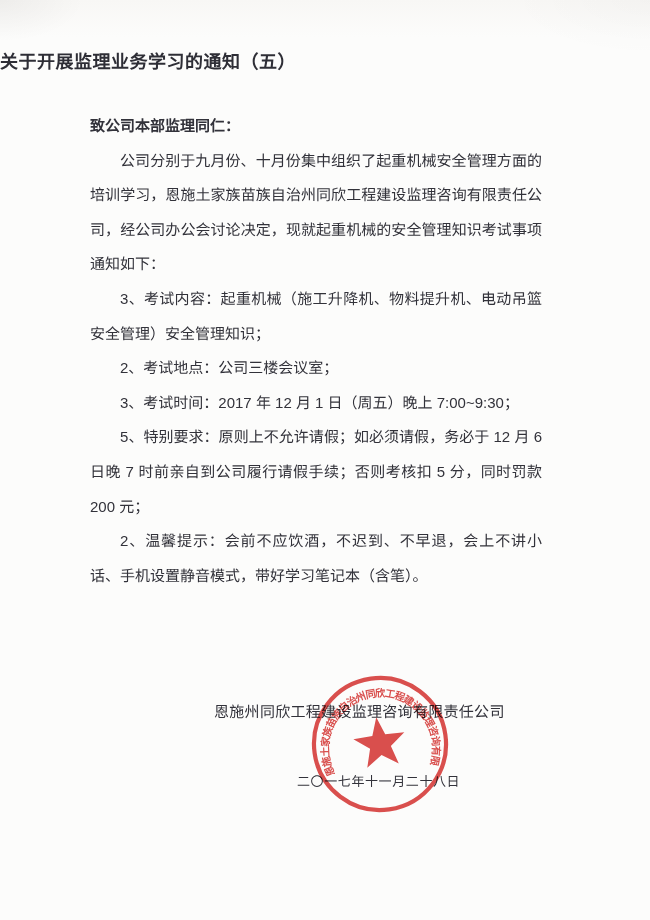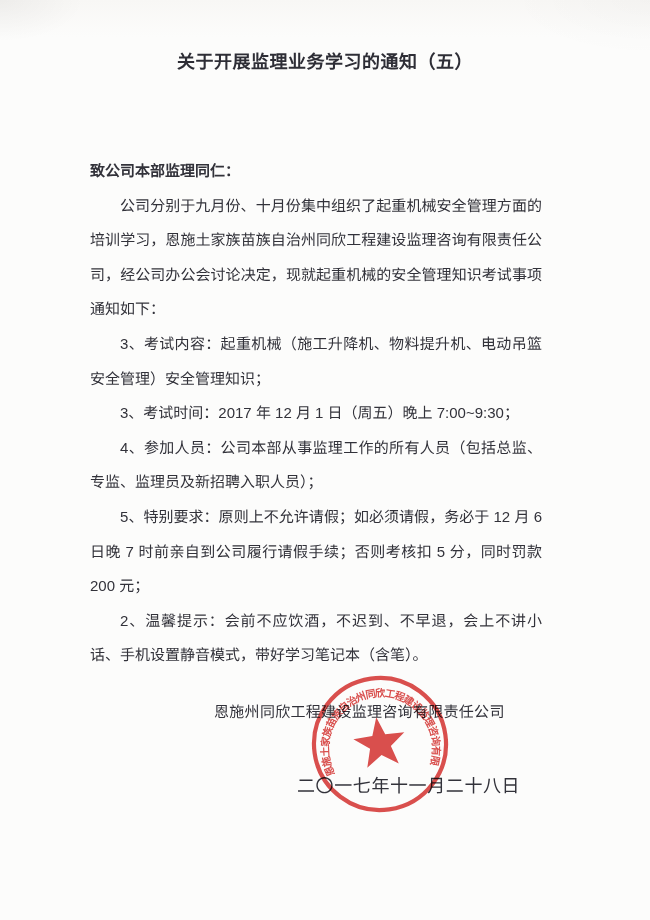--- a/index.html
+++ b/index.html
@@ -11,55 +11,53 @@
       radial-gradient(120px 60px at 0% 0%, rgba(0,0,0,0.045), rgba(0,0,0,0) 70%),
       radial-gradient(200px 80px at 100% 0%, rgba(0,0,0,0.02), rgba(0,0,0,0) 70%),
       linear-gradient(180deg,#f8f7f5 0%, #fcfcfb 4%, #fcfcfb 100%);
     overflow:hidden;
     color:#32323a;
     font-family:"Liberation Sans", serif;
   }
   .doc-title{
     position:absolute;
     top:47px;left:0;right:0;
-    text-align:center;
     font-size:18px;
     font-weight:bold;
     letter-spacing:0.5px;
     color:#2e2e36;
   }
   .content{
     position:absolute;
     top:109px;left:90px;
     width:452px;
     font-size:15px;
     line-height:34.6px;
     text-align:justify;
-    margin-top:45px;
   }
   .salutation{
     margin:0;
     font-weight:bold;
   }
   .para{
     margin:0;
     text-indent:2em;
   }
   .sign-block{position:absolute;left:0;top:0;width:650px;height:0;}
   .sign-company{
     position:absolute;
     left:214px;top:700px;
     font-size:15px;
     letter-spacing:0.3px;
     white-space:nowrap;
   }
   .sign-date{
     position:absolute;
     left:297px;top:771px;
-    font-size:18px;
+    font-size:13px;
     letter-spacing:0.6px;
     white-space:nowrap;
   }
   .stamp{
     position:absolute;
     left:305px;top:669px;
     width:150px;height:150px;
     mix-blend-mode:multiply;
     opacity:0.92;
     transform:rotate(-8deg);
@@ -73,22 +71,22 @@
 <body>
 
 <div class="page">
 
   <div class="doc-title">关于开展监理业务学习的通知（五）</div>
 
   <div class="content">
     <p class="salutation">致公司本部监理同仁：</p>
     <p class="para">公司分别于九月份、十月份集中组织了起重机械安全管理方面的培训学习，恩施土家族苗族自治州同欣工程建设监理咨询有限责任公司，经公司办公会讨论决定，现就起重机械的安全管理知识考试事项通知如下：</p>
     <p class="para">3、考试内容：起重机械（施工升降机、物料提升机、电动吊篮安全管理）安全管理知识；</p>
+    <p class="para">2、考试地点：公司三楼会议室；</p>
     <p class="para">3、考试时间：2017 年 12 月 1 日（周五）晚上 7:00~9:30；</p>
-    <p class="para">4、参加人员：公司本部从事监理工作的所有人员（包括总监、专监、监理员及新招聘入职人员）；</p>
     <p class="para">5、特别要求：原则上不允许请假；如必须请假，务必于 12 月 6 日晚 7 时前亲自到公司履行请假手续；否则考核扣 5 分，同时罚款 200 元；</p>
     <p class="para">2、温馨提示：会前不应饮酒，不迟到、不早退，会上不讲小话、手机设置静音模式，带好学习笔记本（含笔）。</p>
   </div>
 
   <div class="sign-block">
     <div class="sign-company">恩施州同欣工程建设监理咨询有限责任公司</div>
     <div class="sign-date">二〇一七年十一月二十八日</div>
   </div>
 
   <svg class="stamp" viewBox="0 0 150 150" aria-hidden="true">

